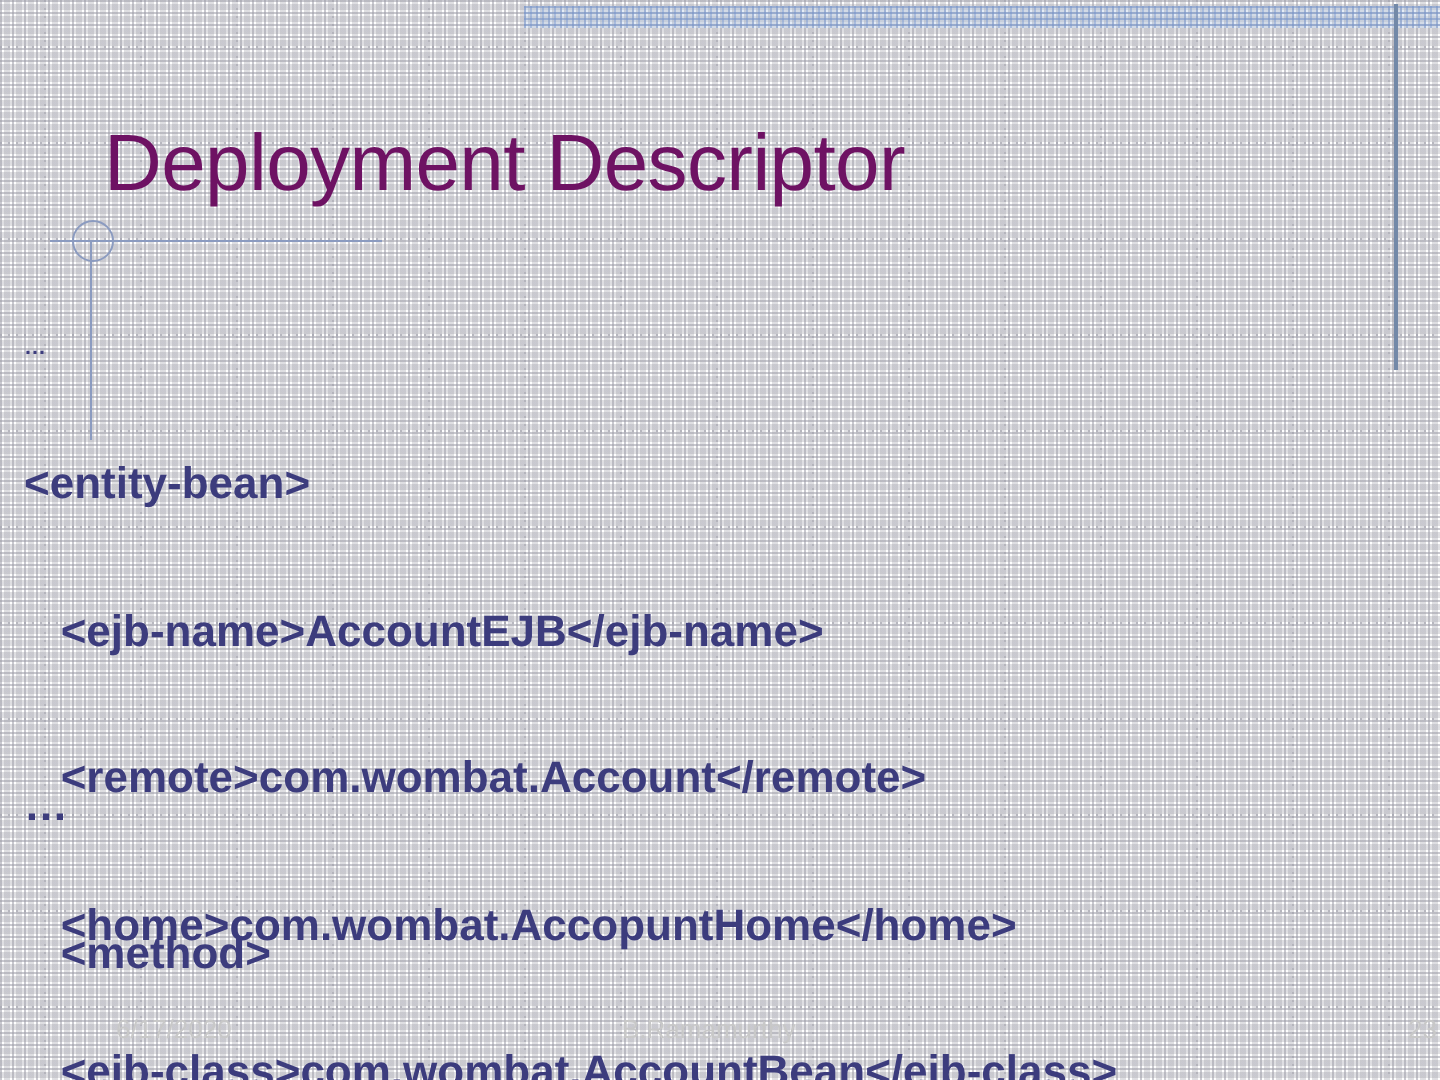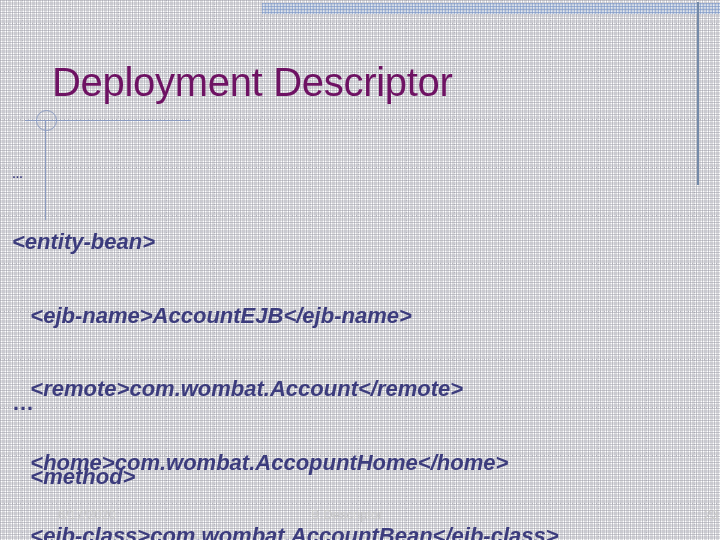--- a/index.html
+++ b/index.html
@@ -152,21 +152,21 @@
     color: #3c3c7d;
     font-family: "Liberation Sans", sans-serif;
     font-weight: bold;
     font-size: 22px;
     line-height: 24.5px;
     white-space: pre;
   }
   #block-a { top: 118px; }
   #block-b { top: 341px; }
 
-  .code-line { display: block; white-space: pre; font-style: italic; }
+  .code-line { display: block; white-space: pre; }
   .ellipsis-small {
     display: block;
     font-size: 11px;
     line-height: 14px;
     font-weight: bold;
     letter-spacing: 1px;
     color: #3c3c7d;
   }
   .ellipsis-big {
     display: block;
@@ -251,16 +251,16 @@
     <span class="ellipsis-big">…</span>
     <span class="code-line">   &lt;method&gt;</span>
     
     
     
     
     
   </div>
 
   <div id="footer-date" class="footer-text">6/17/2020</div>
-  <div id="footer-author" class="footer-text">B.Descriptor</div>
+  <div id="footer-author" class="footer-text">B.Ramamurthy</div>
   <div id="footer-page" class="footer-text">23</div>
 
 </div>
 
 </body></html>

